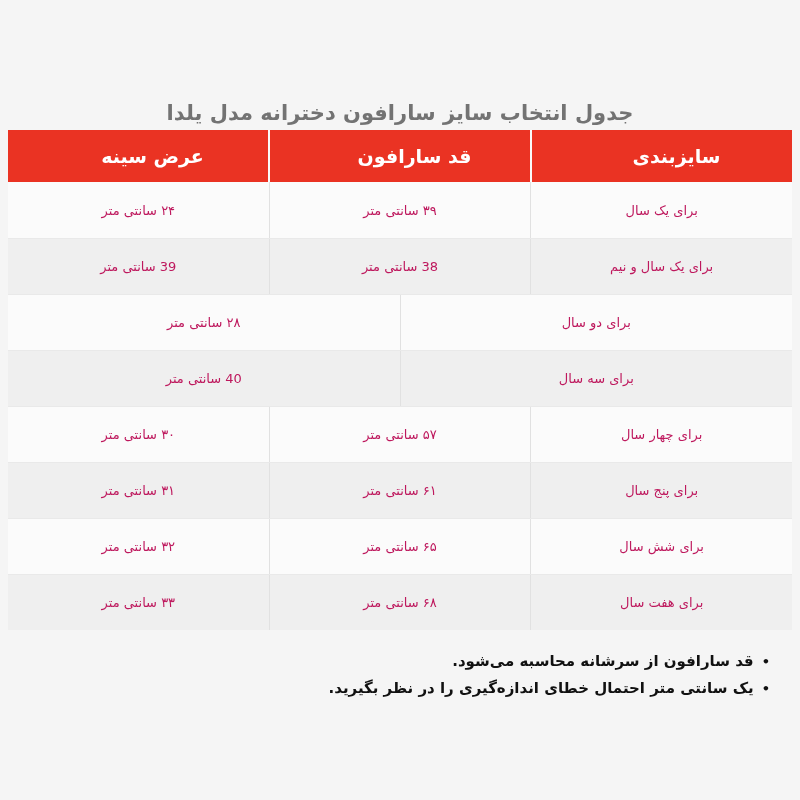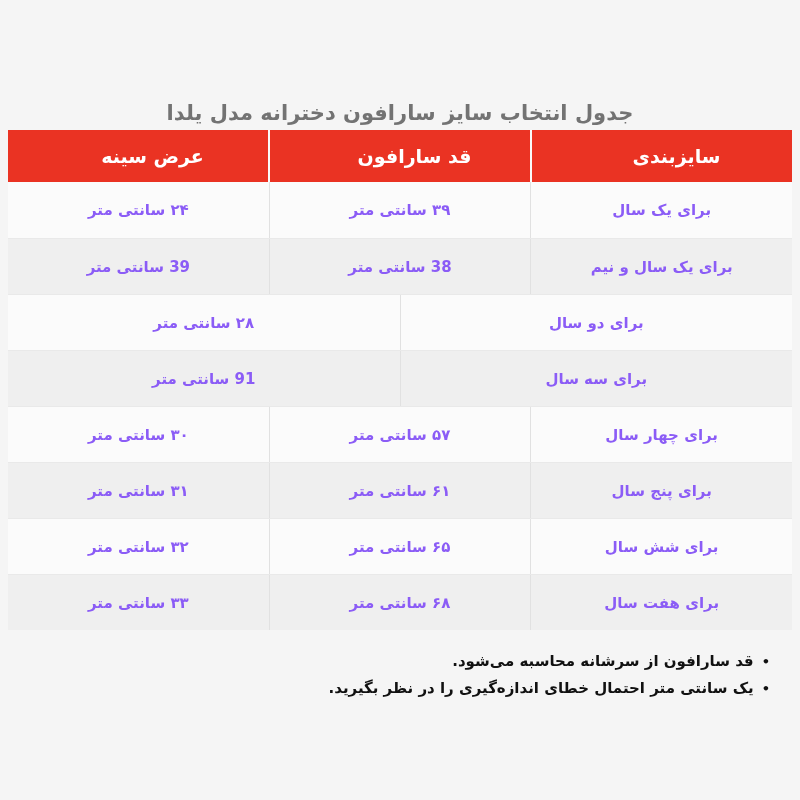--- a/index.html
+++ b/index.html
@@ -36,23 +36,23 @@
   .tr {
     display: flex;
     height: 56px;
     background: #fbfbfb;
   }
   .tr + .tr { border-top: 1px solid #e9e9e9; }
   .tr:nth-child(even) { background: #efefef; }
   .td {
     flex: 1;
     display: flex; align-items: center; justify-content: center;
-    font-size: 15px;
-    font-weight: bold;
-    color: #8b5cf6;
+    font-size: 13px;
+    font-weight: normal;
+    color: #be185d;
   }
   .td + .td { border-inline-start: 1px solid #e1e1e1; }
   .notes { margin: 18px 30px 0; }
   .note {
     display: flex;
     align-items: baseline;
     font-size: 15px;
     font-weight: bold;
     color: #111111;
     line-height: 27px;
@@ -84,21 +84,21 @@
       <div class="td">برای یک سال و نیم</div>
       <div class="td">38 سانتی متر</div>
       <div class="td">39 سانتی متر</div>
     </div>
     <div class="tr">
       <div class="td">برای دو سال</div>
       <div class="td">۲۸ سانتی متر</div>
     </div>
     <div class="tr">
       <div class="td">برای سه سال</div>
-      <div class="td">91 سانتی متر</div>
+      <div class="td">40 سانتی متر</div>
     </div>
     <div class="tr">
       <div class="td">برای چهار سال</div>
       <div class="td">۵۷ سانتی متر</div>
       <div class="td">۳۰ سانتی متر</div>
     </div>
     <div class="tr">
       <div class="td">برای پنج سال</div>
       <div class="td">۶۱ سانتی متر</div>
       <div class="td">۳۱ سانتی متر</div>

